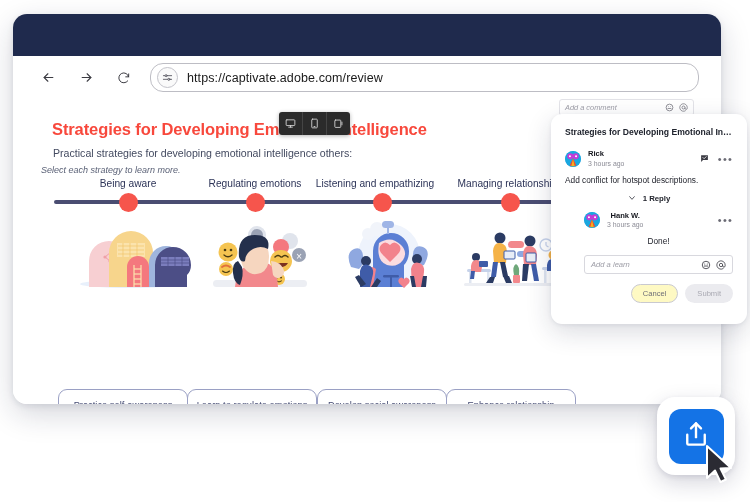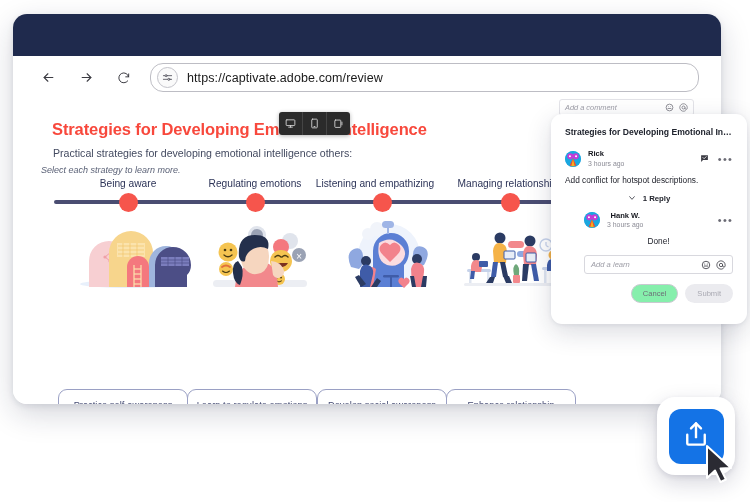--- a/index.html
+++ b/index.html
@@ -148,21 +148,21 @@
   .reply{margin-left:19px;margin-top:9px;text-align:center;}
   .reply-input{
     margin-left:19px;margin-top:9px;height:19px;border:1px solid #d8d8de;
     border-radius:3px;display:flex;align-items:center;padding:0 6px;
     box-sizing:border-box;background:#fff;
   }
   .reply-input .ph{flex:1 1 auto;font-size:7.6px;color:#9d9da6;font-style:italic;}
   .btn-row{display:flex;justify-content:flex-end;gap:7px;margin-top:10px;}
   .btn{
     font-size:7.6px;border-radius:10px;padding:4px 11px;cursor:pointer;
-    border:1px solid #c9c9d0;color:#6d6d77;background:#86efac;
+    border:1px solid #c9c9d0;color:#6d6d77;background:#fef9c3;
   }
   .btn.primary{border:1px solid transparent;background:#ebebef;color:#a9a9b2;}
 
   
   .fab-wrap{
     position:absolute;left:657px;top:397px;width:78px;height:78px;
     background:#ffffff;border-radius:18px;
     box-shadow:0 8px 22px rgba(25,30,65,.18), 0 2px 5px rgba(25,30,65,.10);
     z-index:12;display:flex;align-items:center;justify-content:center;
   }

